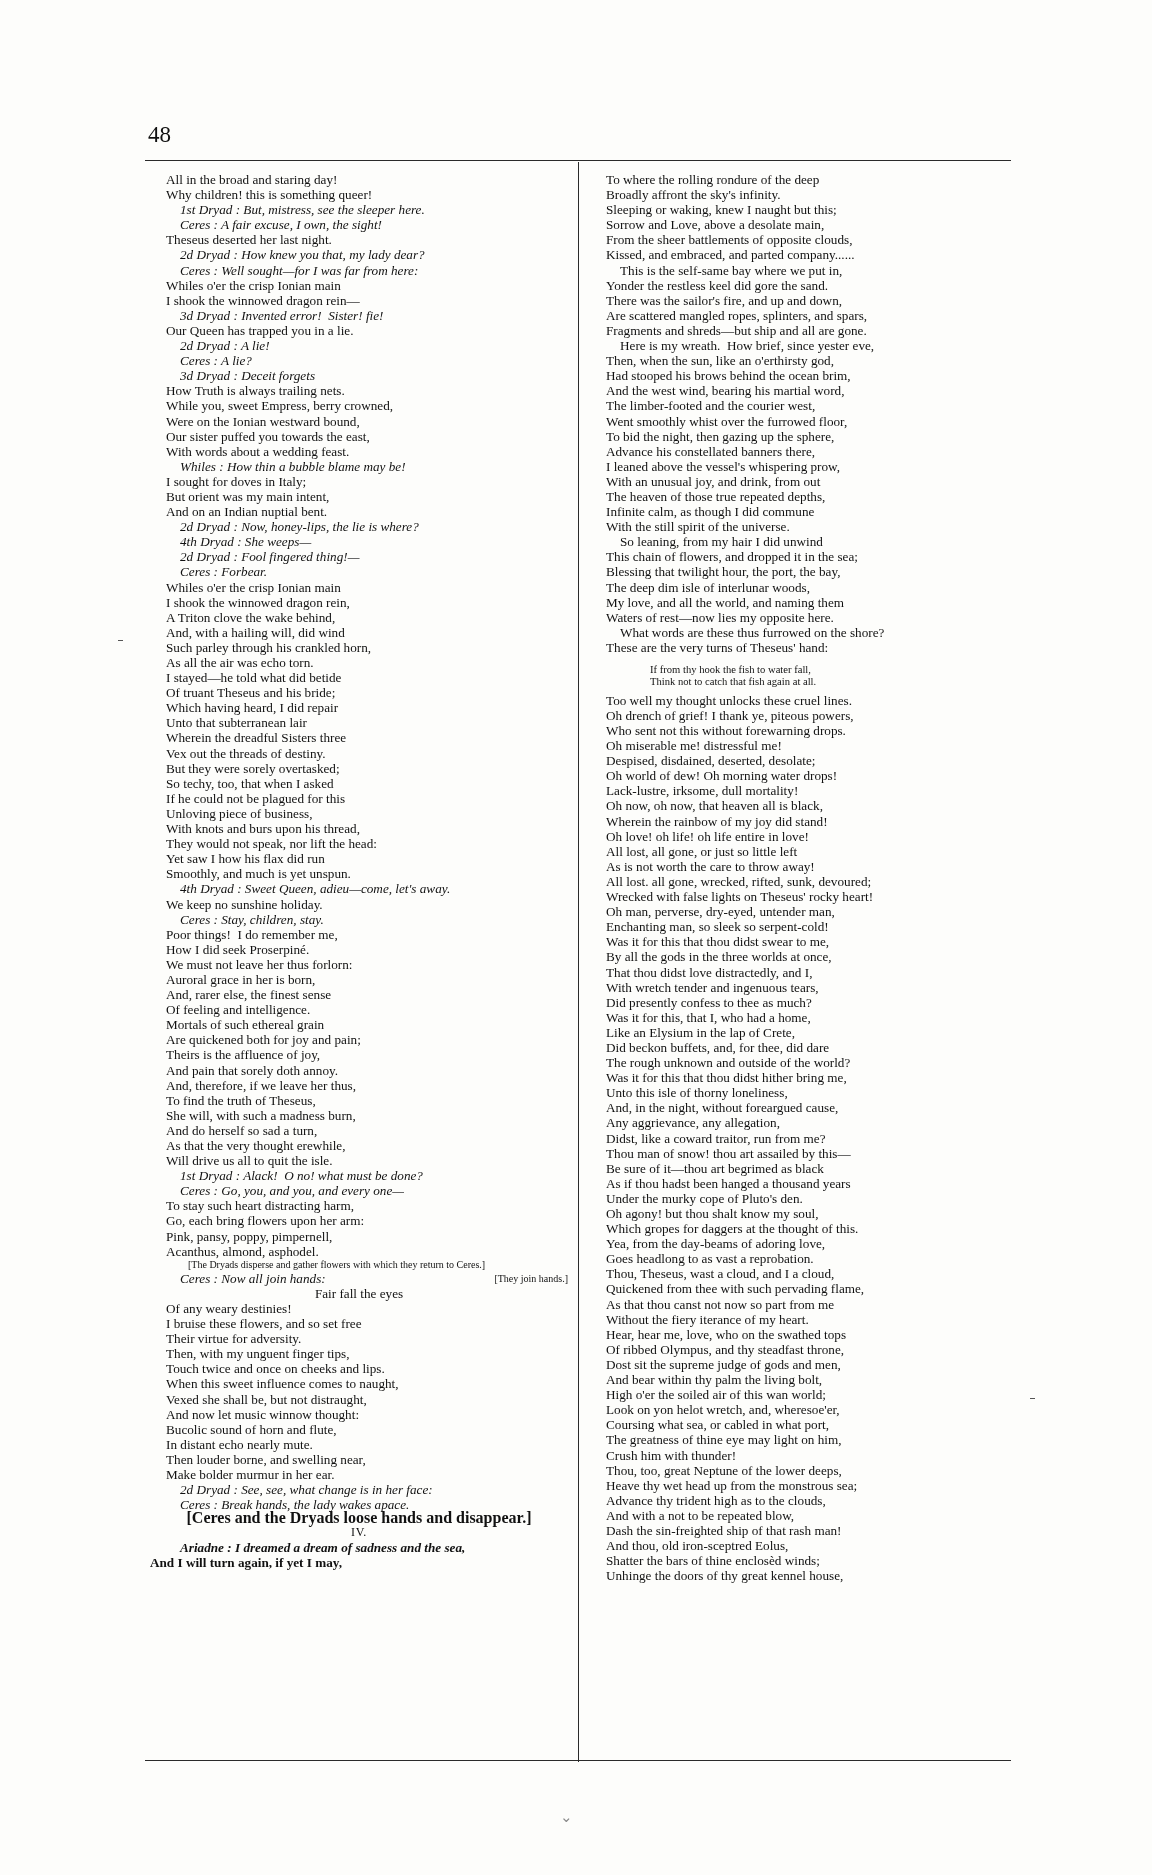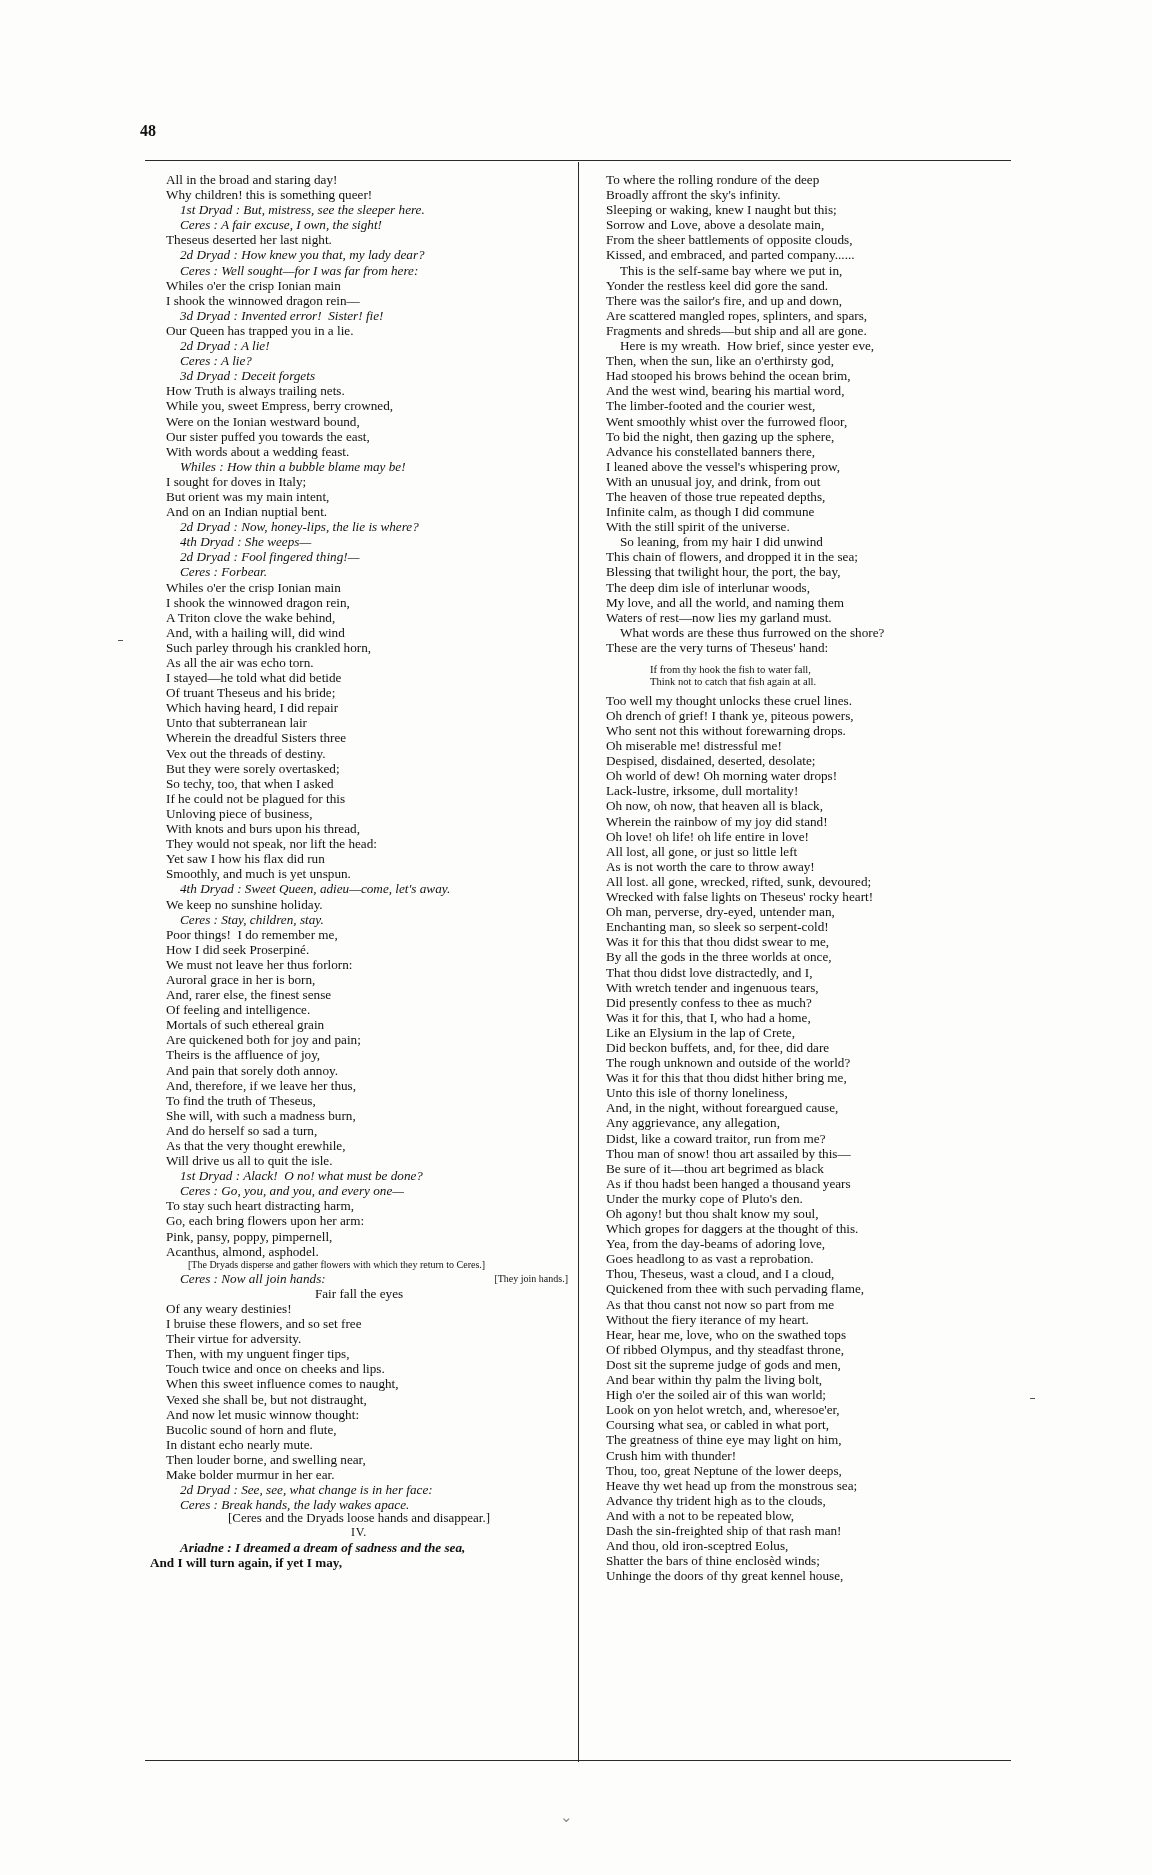--- a/index.html
+++ b/index.html
@@ -24,24 +24,24 @@
   }
   .header {
     position: absolute;
     left: 140px;
     top: 122px;
     width: 880px;
     height: 26px;
   }
   .folio {
     position: absolute;
-    left: 0;
+    left: 8px;
     top: 0;
-    font-size: 16px;
-    font-weight: bold;
+    font-size: 23px;
+    font-weight: normal;
     font-family: "Liberation Serif", serif;
   }
   .running-title {
     position: absolute;
     left: 0;
     top: 0;
     width: 880px;
     text-align: center;
     font-size: 20px;
     letter-spacing: 1.1px;
@@ -85,23 +85,24 @@
   .ln { white-space: pre; display: block; }
   .ind1 { padding-left: 16px; }
   .ind2 { padding-left: 30px; }
   .speaker { font-style: italic; }
   .stage {
     font-size: 10px;
     line-height: 12px;
     margin-left: 38px;
   }
   .stage-center {
-    font-size: 13px;
+    font-size: 16px;
     text-align: center;
     line-height: 12px;
+    font-weight: bold;
   }
   .centered { text-align: center; }
   .quatrain {
     font-size: 10.6px;
     line-height: 12.4px;
     padding-left: 60px;
     margin-top: 9px;
     margin-bottom: 4px;
   }
   .scene-num {
@@ -271,21 +272,21 @@
         <span class="ln ind1">I leaned above the vessel's whispering prow,</span>
         <span class="ln ind1">With an unusual joy, and drink, from out</span>
         <span class="ln ind1">The heaven of those true repeated depths,</span>
         <span class="ln ind1">Infinite calm, as though I did commune</span>
         <span class="ln ind1">With the still spirit of the universe.</span>
         <span class="ln ind2">So leaning, from my hair I did unwind</span>
         <span class="ln ind1">This chain of flowers, and dropped it in the sea;</span>
         <span class="ln ind1">Blessing that twilight hour, the port, the bay,</span>
         <span class="ln ind1">The deep dim isle of interlunar woods,</span>
         <span class="ln ind1">My love, and all the world, and naming them</span>
-        <span class="ln ind1">Waters of rest—now lies my garland must.</span>
+        <span class="ln ind1">Waters of rest—now lies my opposite here.</span>
         <span class="ln ind2">What words are these thus furrowed on the shore?</span>
         <span class="ln ind1">These are the very turns of Theseus' hand:</span>
       </div>
     <div class="quatrain" id="rq">
         <span class="ln">If from thy hook the fish to water fall,</span>
         <span class="ln">Think not to catch that fish again at all.</span>
       </div>
     <div id="rc2">
         <span class="ln ind1">Too well my thought unlocks these cruel lines.</span>
         <span class="ln ind1">Oh drench of grief! I thank ye, piteous powers,</span>

